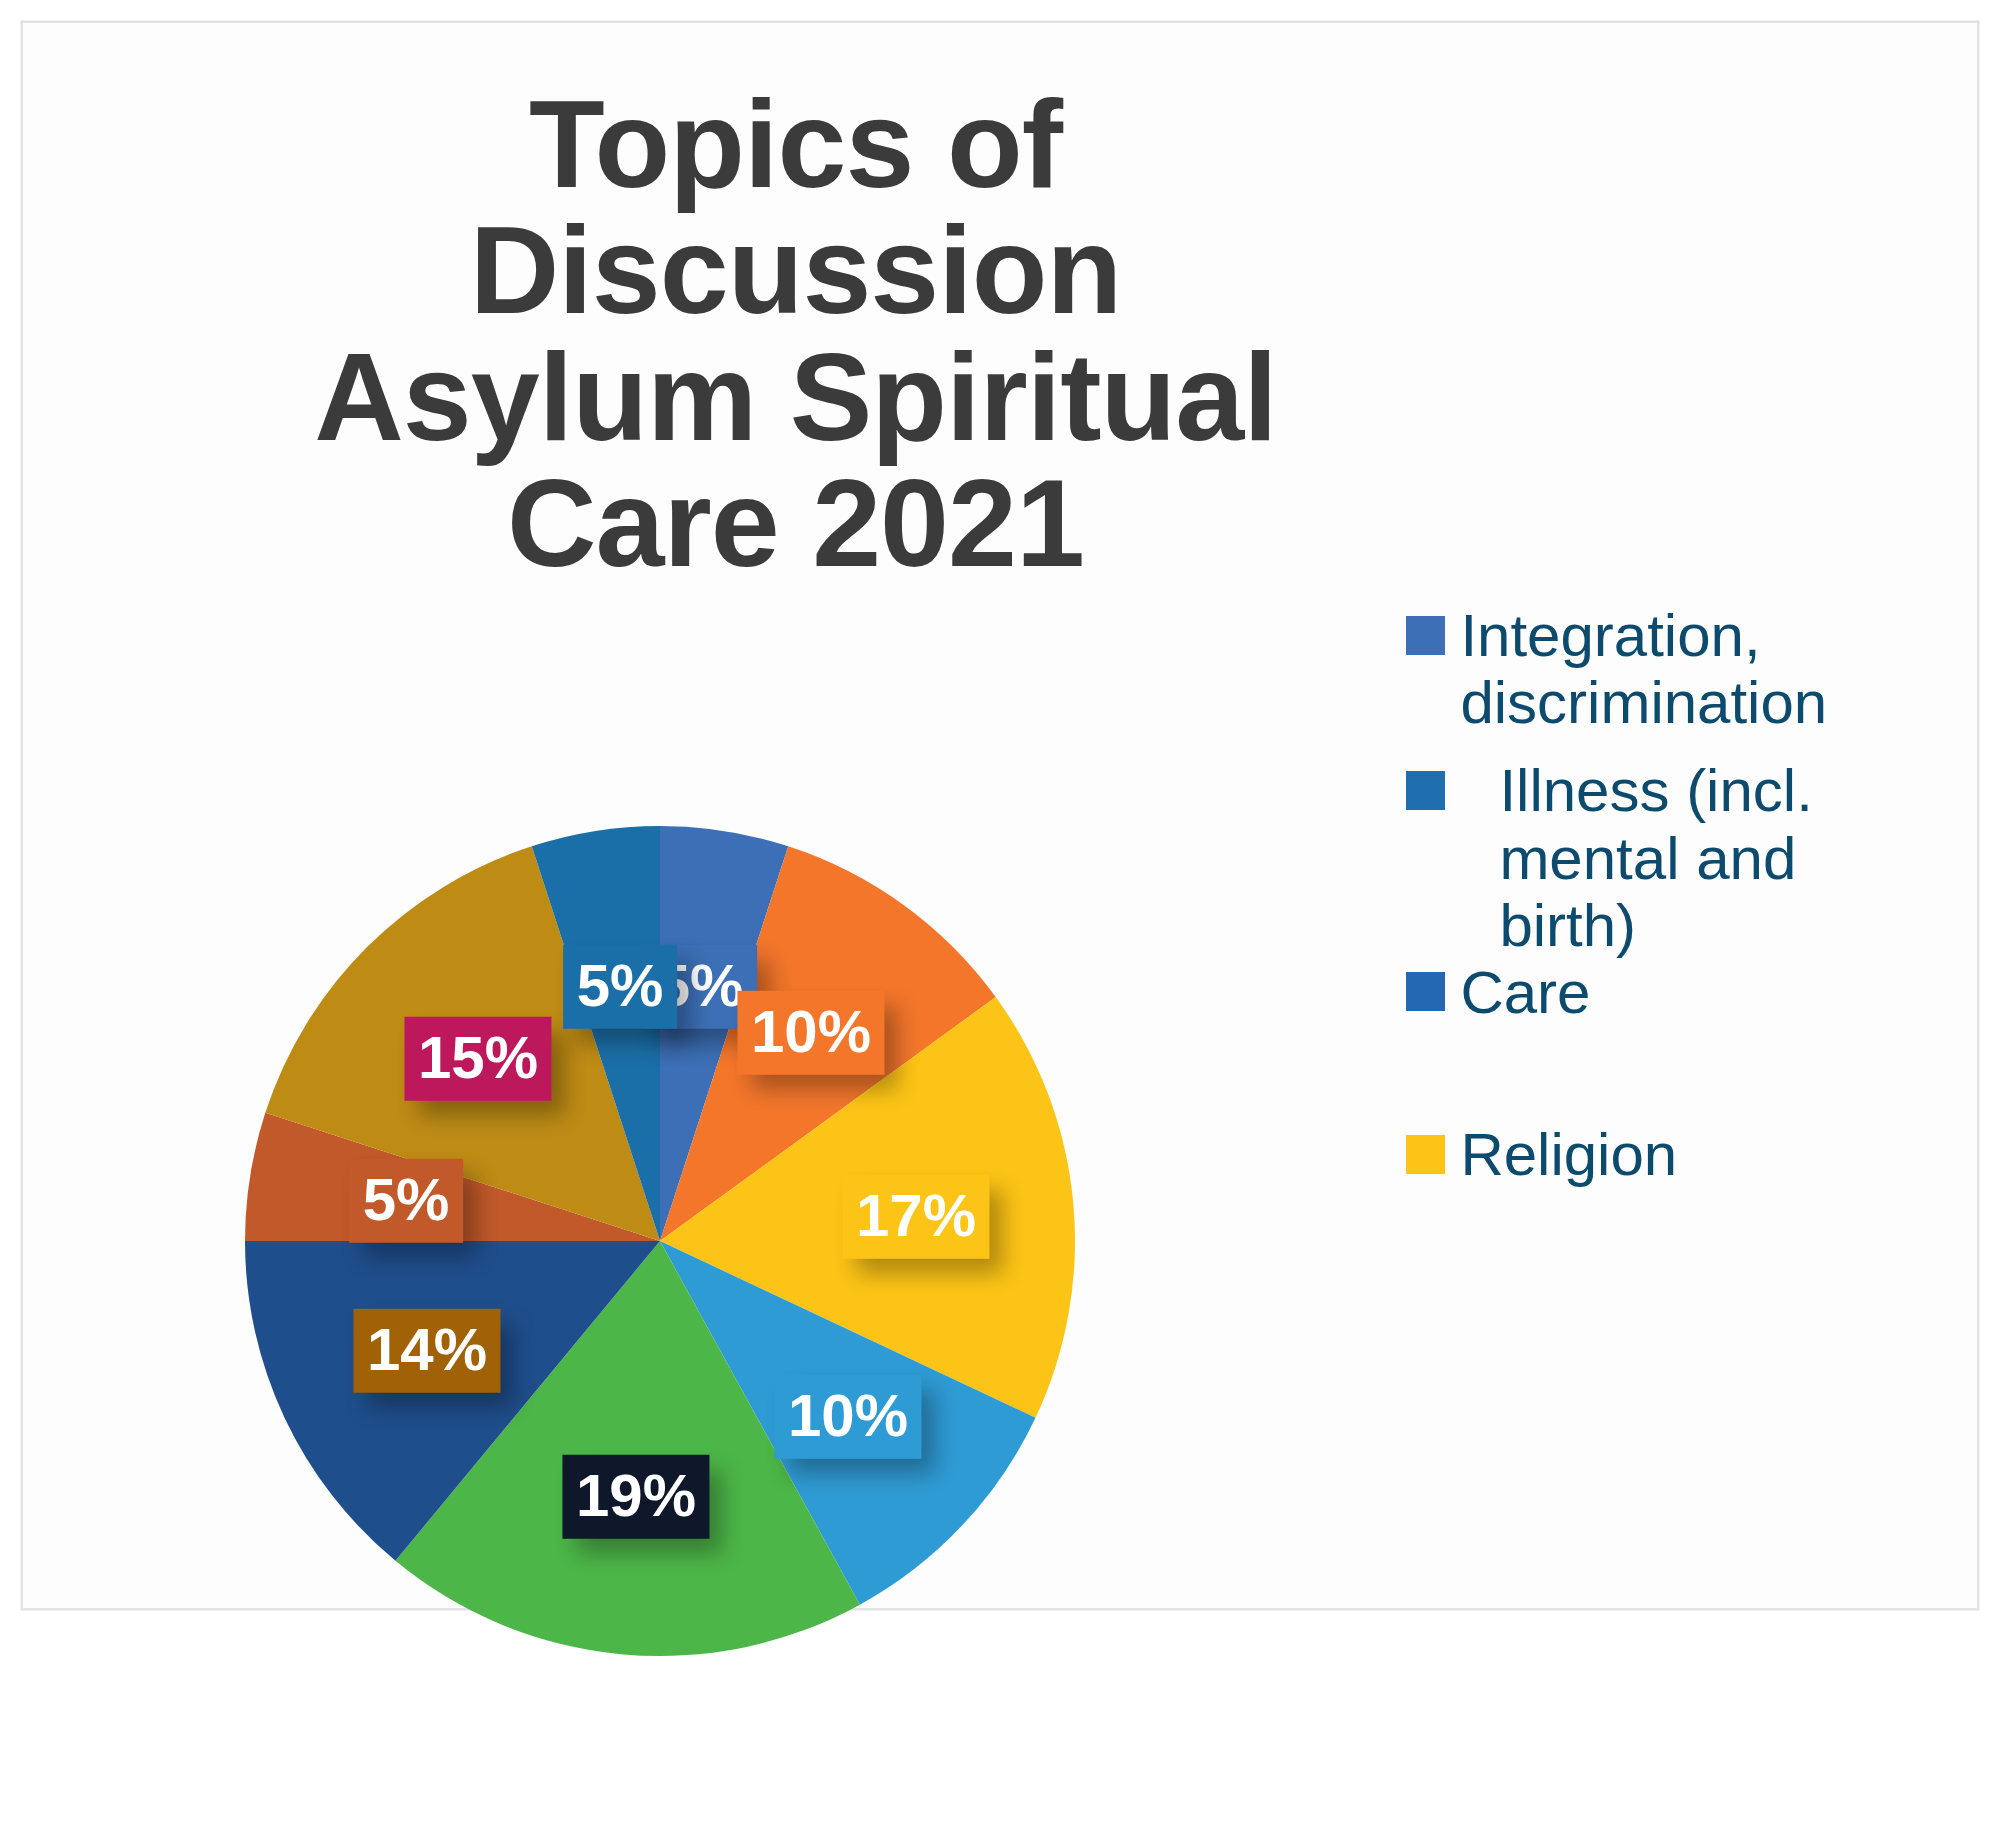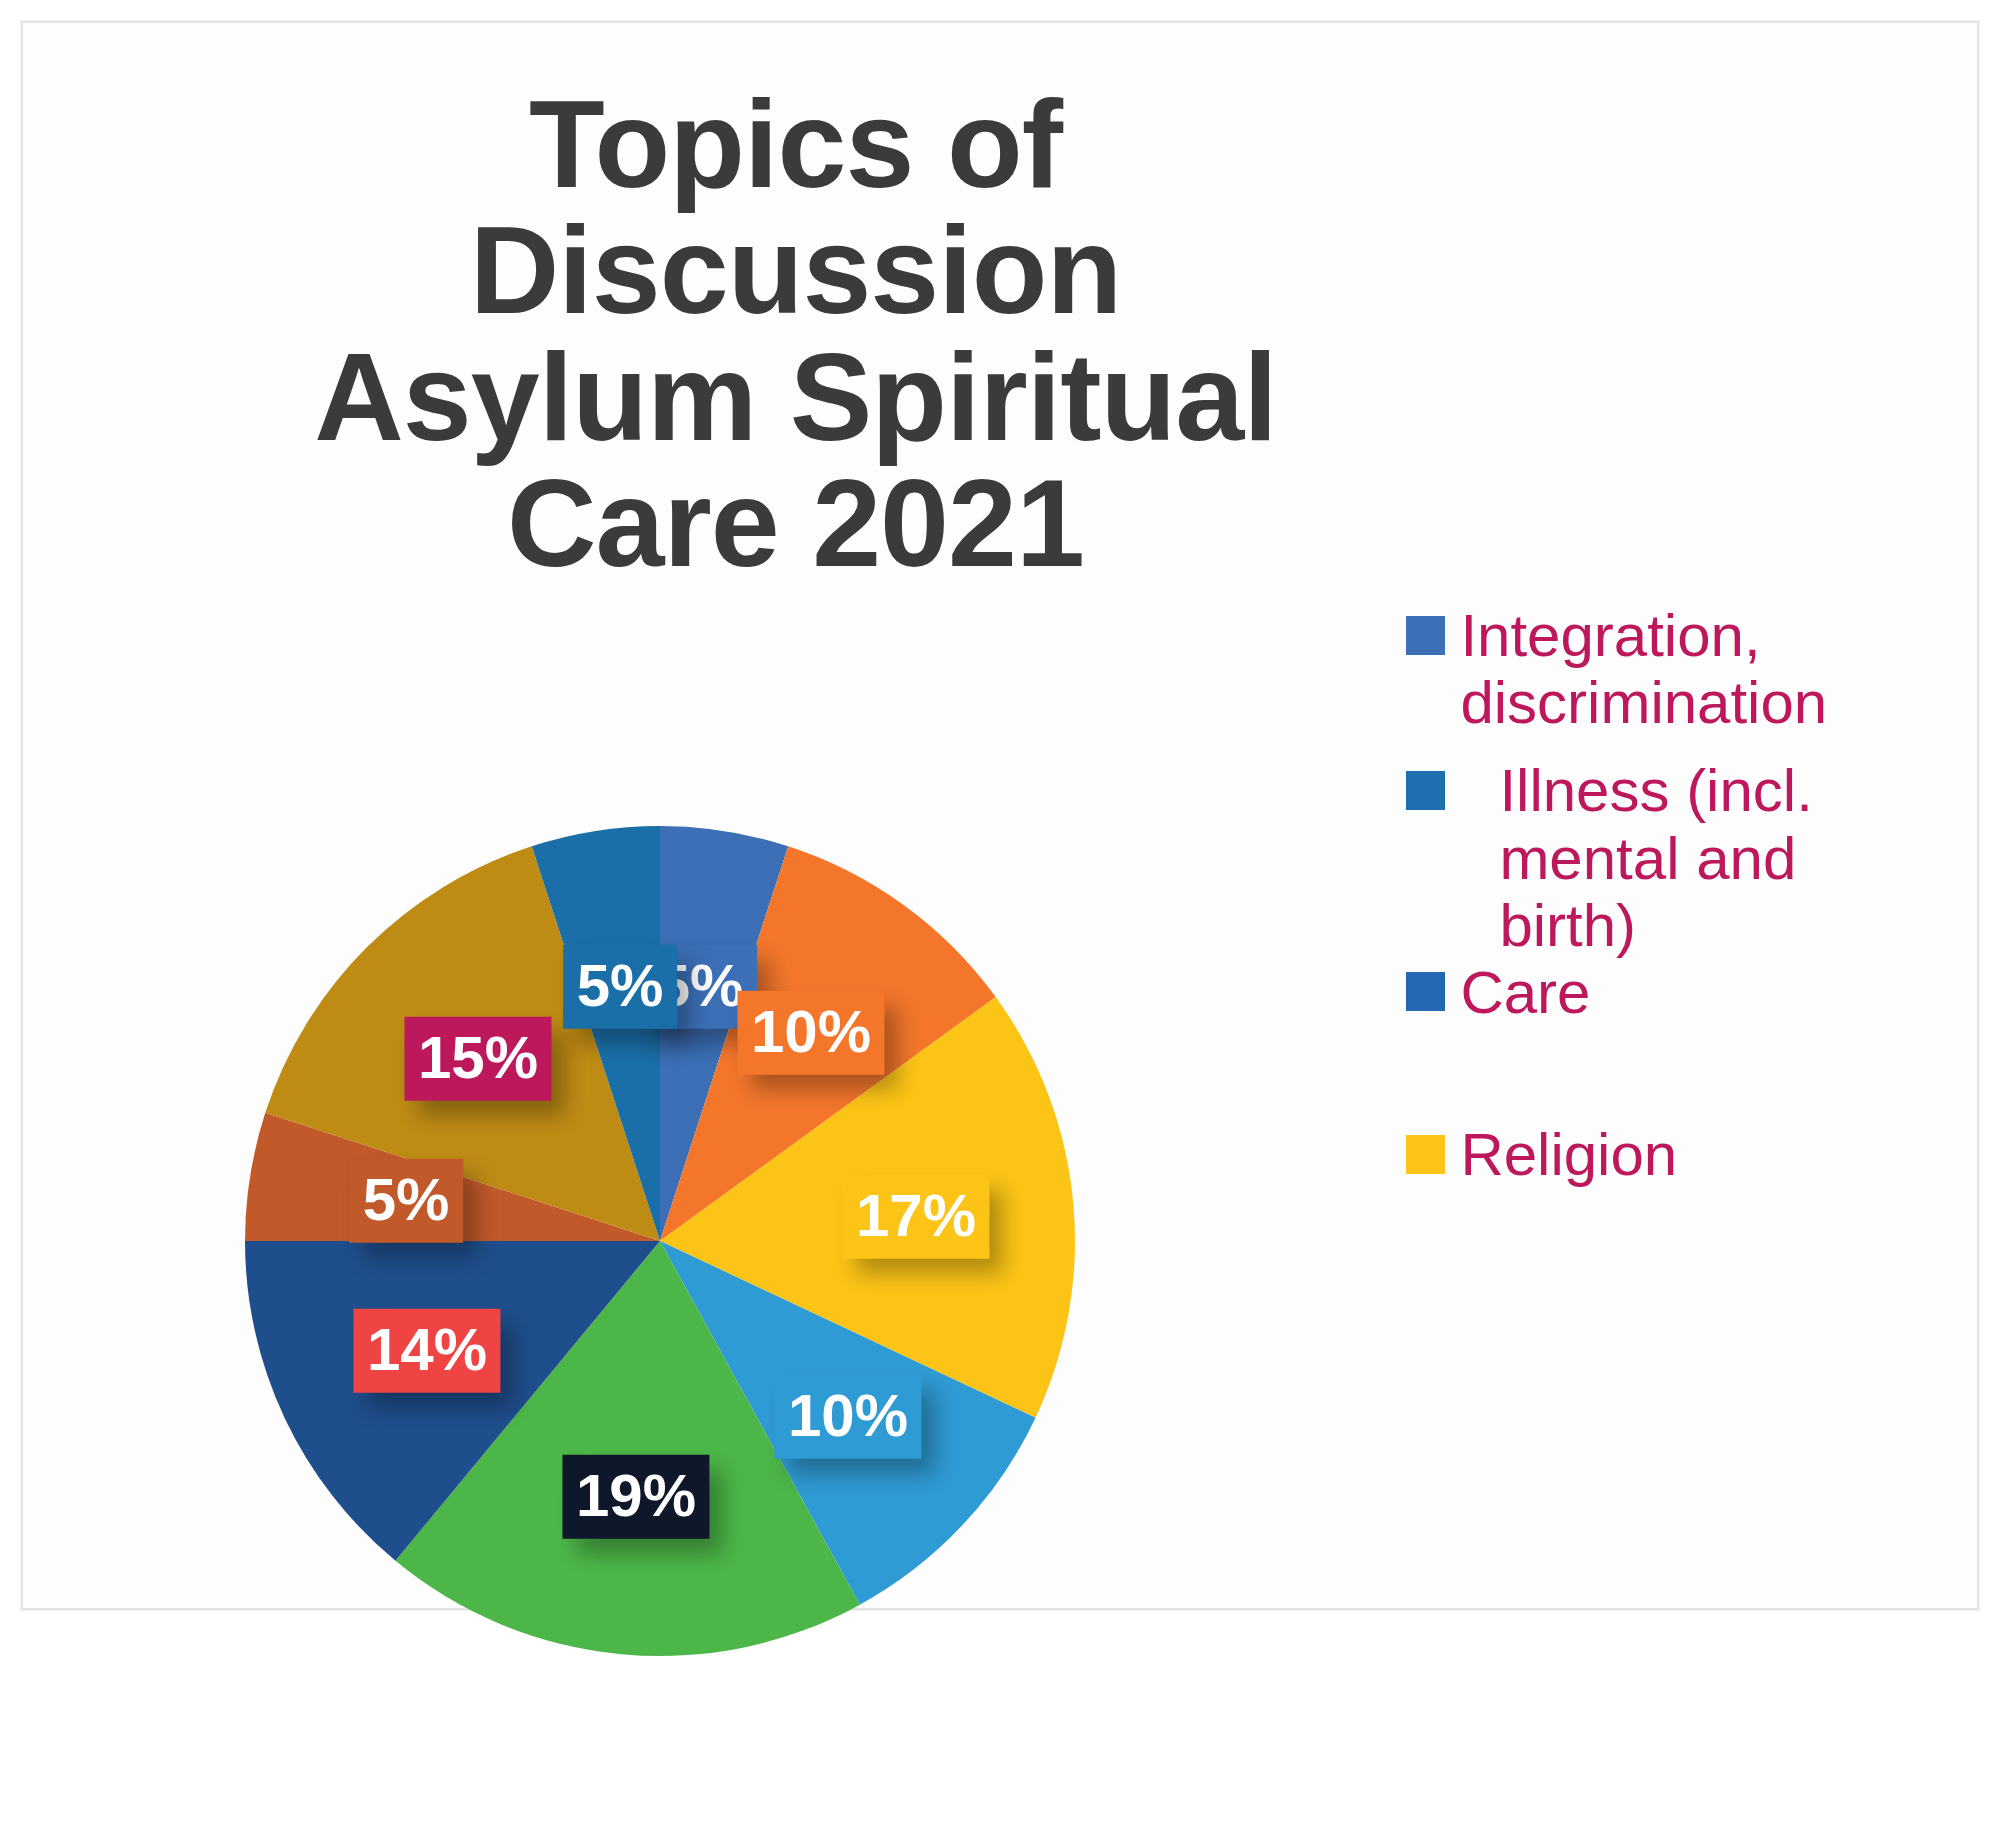--- a/index.html
+++ b/index.html
@@ -60,21 +60,21 @@
   }
   .legend-swatch {
     width: 39px; height: 39px;
     flex: 0 0 39px;
     margin-top: 13.5px;
     margin-right: 15.4px;
   }
   .legend-label {
     font-size: 60px;
     line-height: 1.12;
-    color: #be185d;
+    color: #0c4a6e;
     white-space: pre-line;
     font-weight: normal;
   }
 </style>
 </head>
 <body>
 
 <div id="frame">
 
   <div id="title">Topics of Discussion
@@ -94,21 +94,21 @@
           <path d="M 430 430 L 21.04569799308399 297.1226924187725 A 430 430 0 0 1 297.12269241877254 21.04569799308399 Z" fill="#BE8B15"></path>
           <path d="M 430 430 L 297.12269241877254 21.04569799308399 A 430 430 0 0 1 429.99999999999994 0 Z" fill="#1B6FA8"></path>
         </g>
     </svg>
     <div id="pie-labels">
         <div class="lbl-plate" style="left: 455px; top: 161px; background: rgb(60, 111, 182);">5%</div>
         <div class="lbl-plate" style="left: 566px; top: 207px; background: rgb(243, 118, 43);">10%</div>
         <div class="lbl-plate" style="left: 671px; top: 391px; background: rgb(252, 196, 22);">17%</div>
         <div class="lbl-plate" style="left: 603px; top: 591px; background: rgb(47, 155, 212);">10%</div>
         <div class="lbl-plate" style="left: 391px; top: 671px; background: #0f172a;">19%</div>
-        <div class="lbl-plate" style="left: 182px; top: 525px; background: #ef4444;">14%</div>
+        <div class="lbl-plate" style="left: 182px; top: 525px; background: #a16207;">14%</div>
         <div class="lbl-plate" style="left: 161px; top: 375px; background: rgb(193, 89, 42);">5%</div>
         <div class="lbl-plate" style="left: 233px; top: 233px; background: #be185d;">15%</div>
         <div class="lbl-plate" style="left: 375px; top: 161px; background: rgb(27, 111, 168);">5%</div>
       </div>
   </div>
 
   <div id="legend">
       <div class="legend-row">
         <span class="legend-swatch" style="background: rgb(60, 111, 182);"></span>
         <span class="legend-label">Integration,

